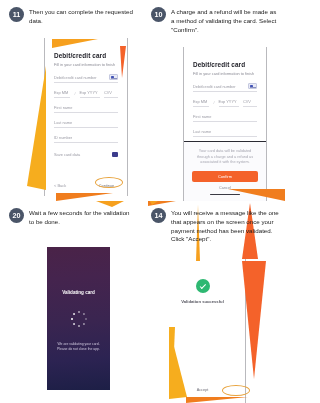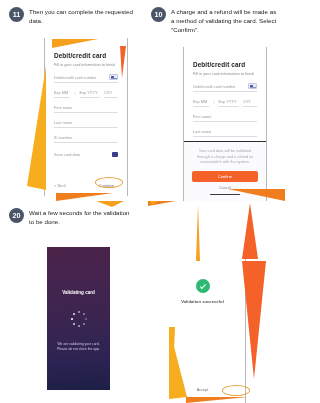--- a/index.html
+++ b/index.html
@@ -278,20 +278,24 @@
       </div>
       <div class="v-foot">We are validating your card. Please do not close the app.</div>
     </div>
 
     <svg class="tri" style="left:0; top:0; width:143px; height:202px;" viewBox="0 0 143 202">
       <polygon points="96,0 124,0 112,6" fill="#f6a01e"></polygon>
     </svg>
   </div>
 
   <div class="panel">
+    <div class="step-head">
+      <div class="badge">14</div>
+      <div class="step-text">You will receive a message like the one that appears on the screen once your payment method has been validated. Click "Accept".</div>
+    </div>
 
     <div class="phone" style="left:18px; top:48px; width:86px; height:154px; border-right:0.8px solid #b9b9bd;">
       <div class="check-circle" style="top:30px;">
         <span class="check-mark"></span>
       </div>
       <div class="success-text" style="top:50px;">Validation successful</div>
       <div style="position:absolute; left:0; right:0; bottom:9px; text-align:center;">
         <span class="cta">Accept</span>
       </div>
     </div>

